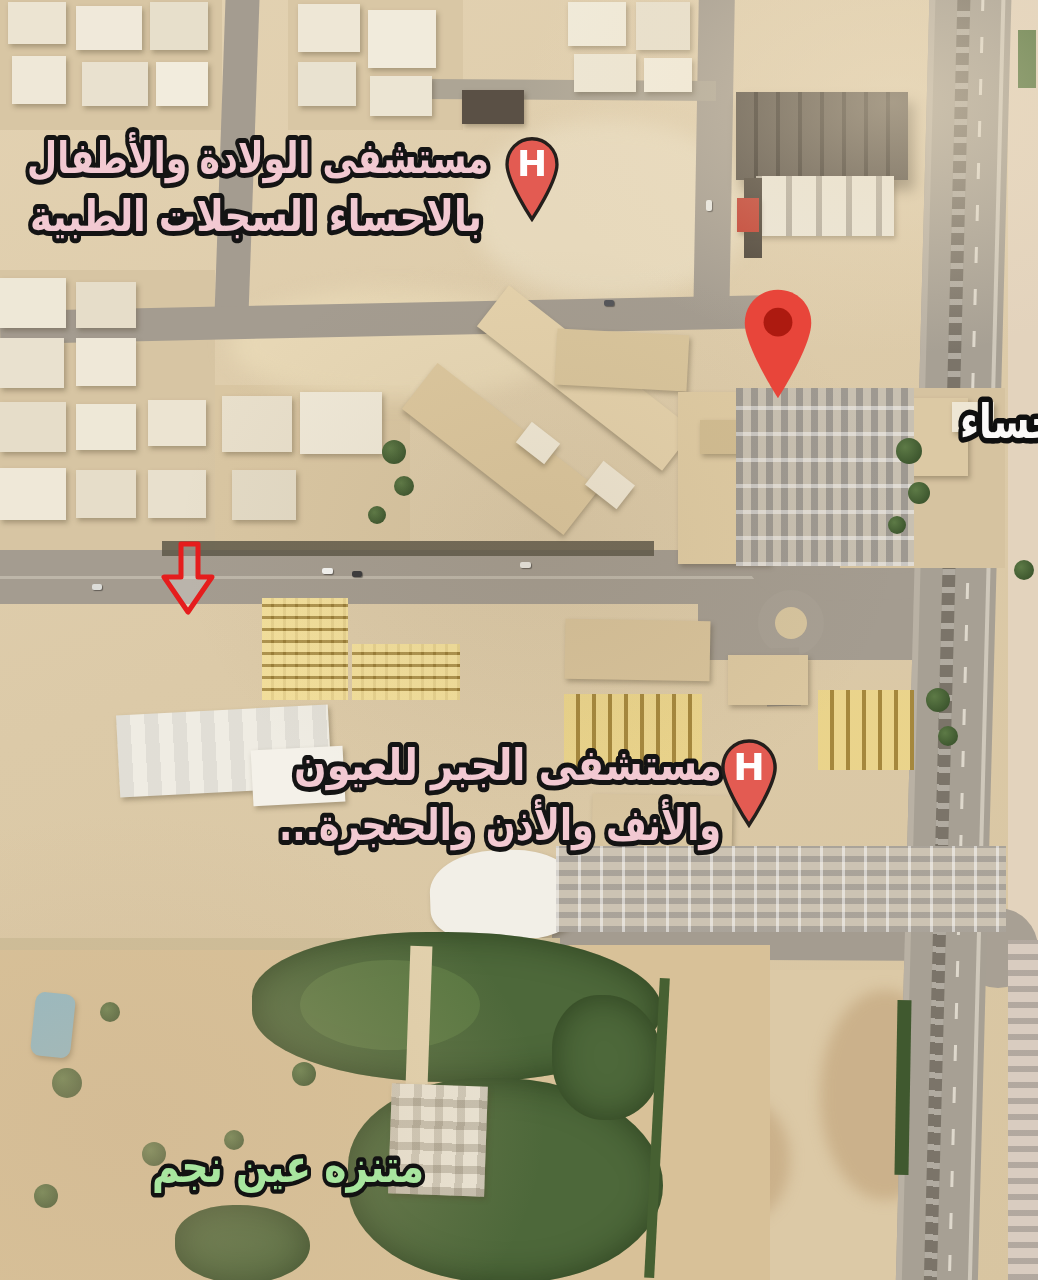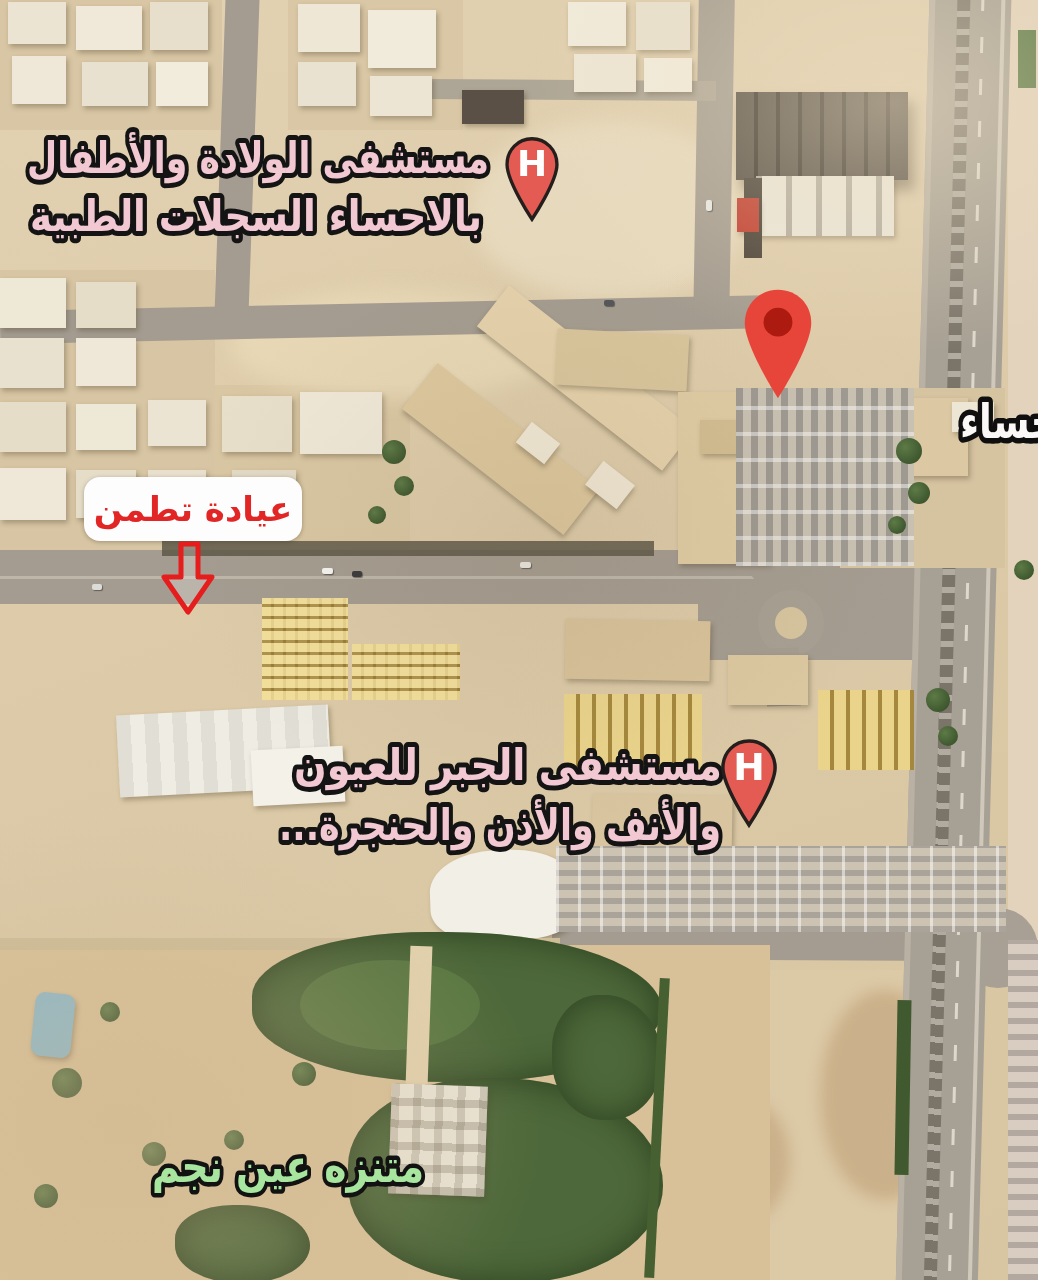--- a/index.html
+++ b/index.html
@@ -186,23 +186,20 @@
     <path d="M20 1.5 C10 1.5 2.5 9 2.5 19 C2.5 31.5 20 58.5 20 58.5 S37.5 31.5 37.5 19 C37.5 9 30 1.5 20 1.5 Z" fill="#e8453a"></path>
     <circle cx="20" cy="18.5" r="7.6" fill="#ad1a10"></circle>
   </svg>
 
   <svg class="lblsvg" style="left:798px;top:255px;z-index:22;" width="300" height="210" viewBox="0 0 300 210">
     <text x="253" y="60" font-size="47" text-anchor="end" direction="rtl" fill="#fbf9f8" stroke="#0f0f0f" stroke-width="11" textLength="218" lengthAdjust="spacingAndGlyphs">شفى الولادة</text>
     <text x="256" y="120" font-size="47" text-anchor="end" direction="rtl" fill="#fbf9f8" stroke="#0f0f0f" stroke-width="11" textLength="210" lengthAdjust="spacingAndGlyphs">ال بمحافظة</text>
     <text x="162" y="183" font-size="47" text-anchor="end" direction="rtl" fill="#fbf9f8" stroke="#0f0f0f" stroke-width="11" textLength="138" lengthAdjust="spacingAndGlyphs">الأحساء</text>
   </svg>
 
-  <div id="clinic-box" style="z-index:20;">
-    <span>عيادة تطمن</span>
-  </div>
   <svg class="lblsvg" style="left:160px;top:541px;z-index:20;" width="56" height="74" viewBox="0 0 56 74">
     <path d="M21 3 H38 V36 H52 L28 71 L4 36 H21 Z" fill="rgba(250,250,250,.25)" stroke="#e51d1d" stroke-width="5" stroke-linejoin="round"></path>
   </svg>
 
   <svg class="lblsvg" style="left:268px;top:722px;z-index:20;" width="520" height="140" viewBox="0 0 520 140">
     <text x="240" y="58" font-size="43" text-anchor="middle" direction="rtl" fill="#f2c9d2" stroke="#141414" stroke-width="10" textLength="428" lengthAdjust="spacingAndGlyphs">مستشفى الجبر للعيون</text>
     <text x="232" y="118" font-size="43" text-anchor="middle" direction="rtl" fill="#f2c9d2" stroke="#141414" stroke-width="10" textLength="442" lengthAdjust="spacingAndGlyphs">والأنف والأذن والحنجرة...</text>
   </svg>
 
   <svg class="lblsvg" style="left:720px;top:738px;z-index:21;" width="58" height="90" viewBox="0 0 40 62">

